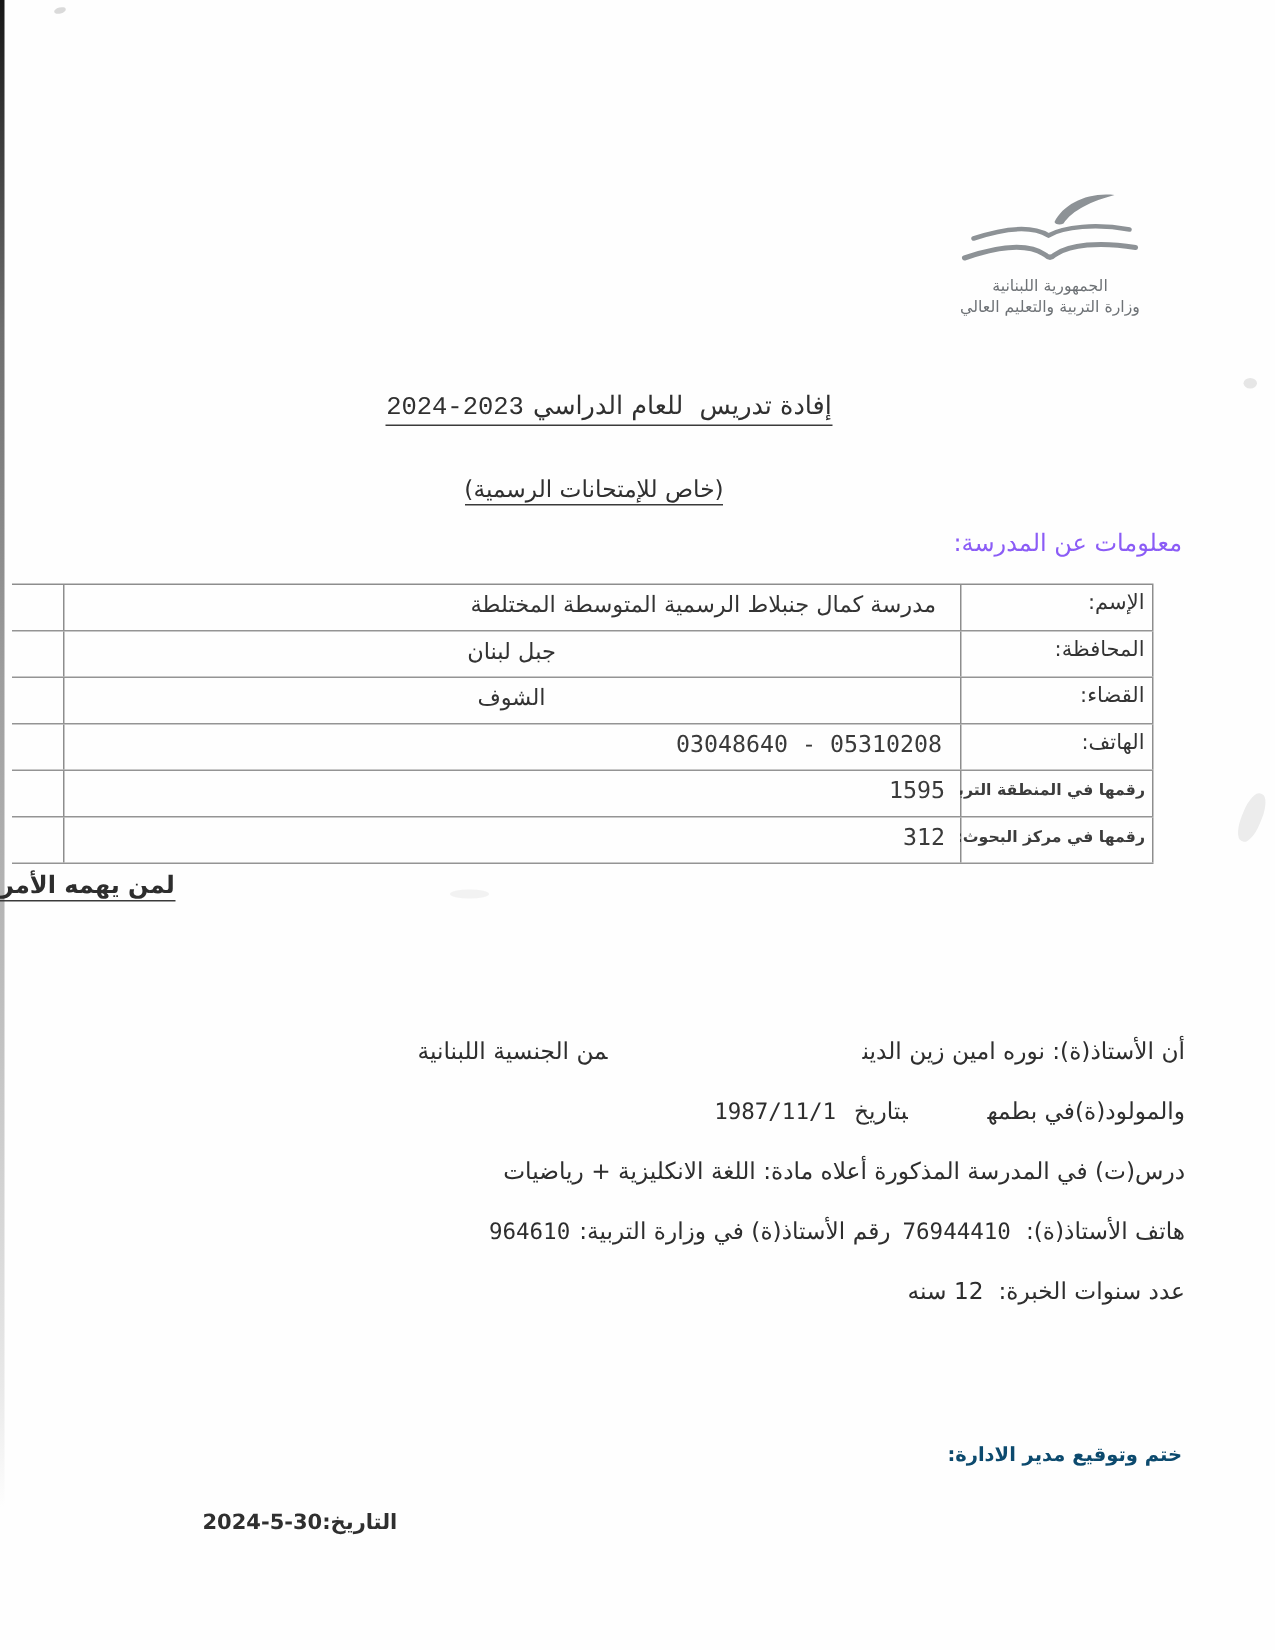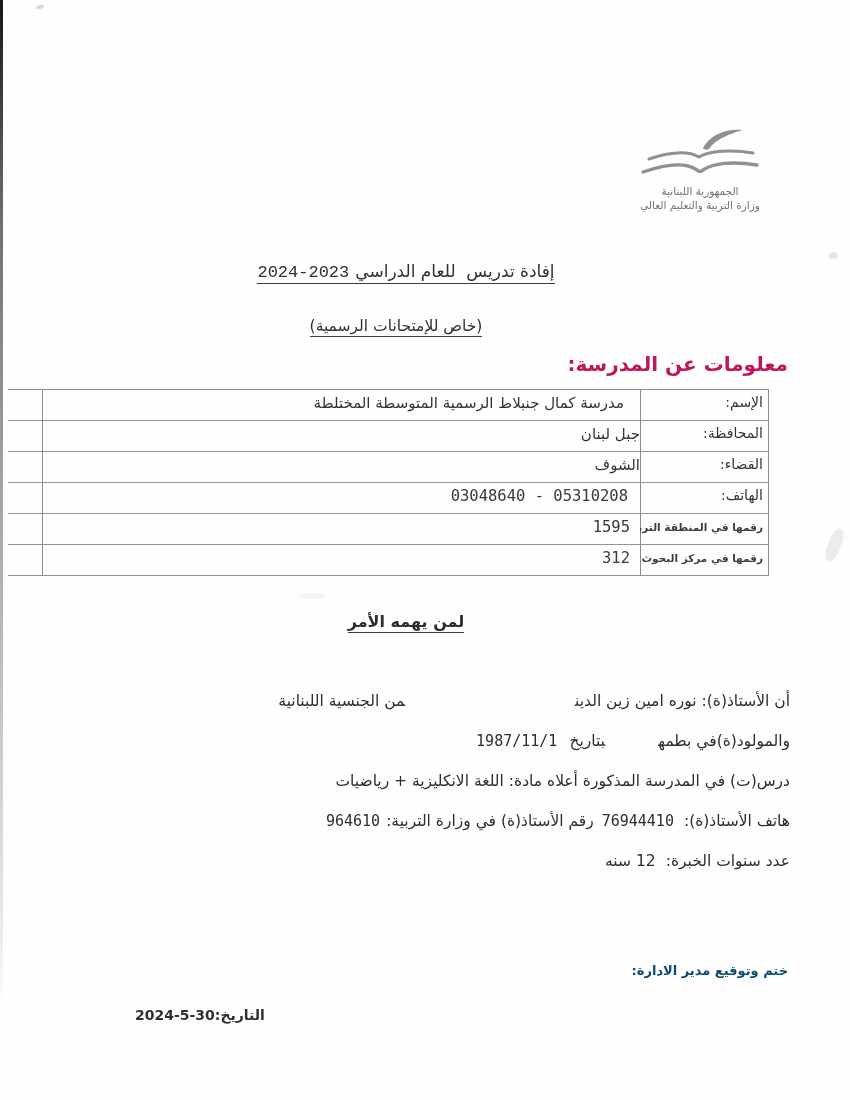--- a/index.html
+++ b/index.html
@@ -43,21 +43,21 @@
   .subtitle-wrap {
     position: absolute; top: 316px; left: 0; width: 792px;
     text-align: center; direction: rtl;
   }
   .subtitle-inner {
     display: inline-block; border-bottom: 1px solid #3a3a3a; padding-bottom: 1px;
     font-size: 15.5px; color: #303030;
   }
   .school-heading {
     position: absolute; top: 352px; right: 62px;
-    direction: rtl; font-size: 20px; color: #be185d; font-weight: bold;
+    direction: rtl; font-size: 16px; color: #8b5cf6;
   }
 
   
   .school-table {
     position: absolute; left: 8px; top: 389px; width: 761px;
     border-top: 1px solid #8d8d8d;
   }
   .t-row { position: relative; height: 31px; border-bottom: 1px solid #949494; }
   .v-line { position: absolute; top: 0; bottom: 0; width: 1px; background: #8d8d8d; }
   .v-line.l1 { left: 34px; }
@@ -70,26 +70,26 @@
   }
   .t-label.small { font-size: 10.5px; font-weight: 700; padding-top: 7px; letter-spacing: 0; color:#3c3c3c; }
   .t-value {
     position: absolute; left: 34px; top: 0; width: 598px; height: 100%;
     direction: rtl; padding-top: 4px; font-size: 15px; color: #333333; white-space: nowrap;
   }
   .t-value.align-right { text-align: right; padding-left: 0; }
   .t-value.pad16 { padding-left: 16px; padding-right: 16px; }
   .t-value.pad12 { padding-right: 12px; }
   .t-value.pad10 { padding-right: 10px; }
-  .t-value.align-center { text-align: right; }
+  .t-value.align-center { text-align: center; }
   .num { font-family: "DejaVu Sans Mono", monospace; direction: ltr; unicode-bidi: embed; display: inline-block; }
   .t-value .num { font-size: 15.5px; color: #3a3a3a; }
 
   
-  .towhom-wrap { position: absolute; top: 612px; left: 0; width: 812px; text-align: center; direction: rtl; }
+  .towhom-wrap { position: absolute; top: 580px; left: 0; width: 812px; text-align: left; direction: rtl; }
   .towhom-inner {
     display: inline-block; border-bottom: 1px solid #3a3a3a; padding-bottom: 1px;
     font-size: 16px; font-weight: 600; color: #2d2d2d;
   }
   .body-line {
     position: absolute; right: 60px; direction: rtl; text-align: right;
     font-size: 15.5px; color: #2e2e2e; white-space: pre;
   }
   .bl-1 { top: 653px; font-size: 14px; font-weight: 600; color: #3a3a3a; }
   .bl-2 { top: 692px; }

